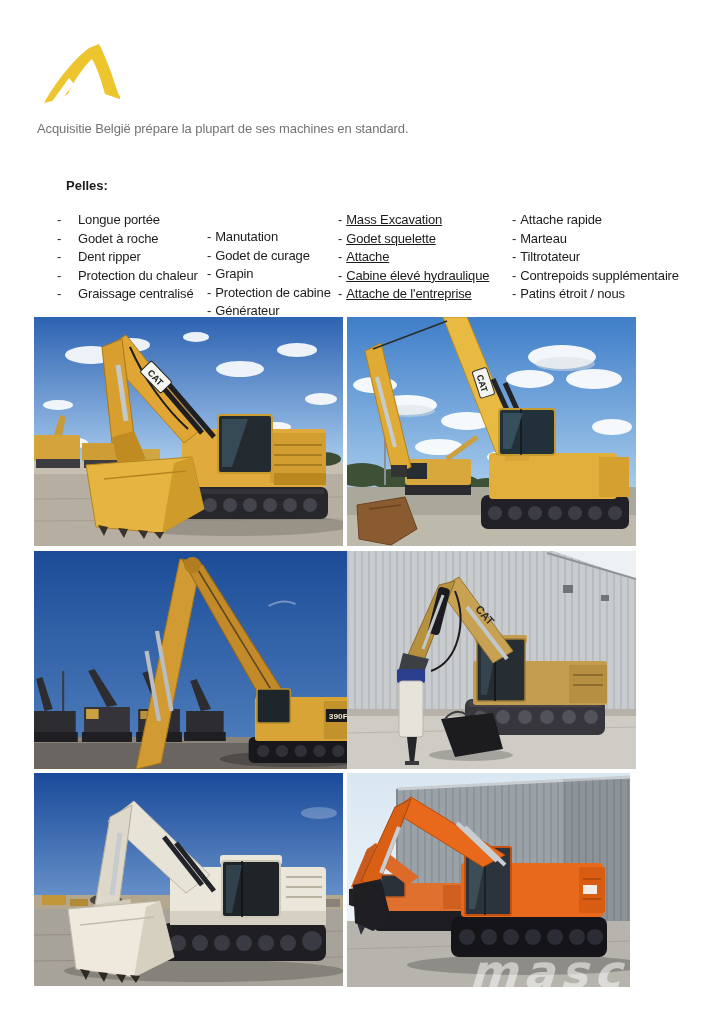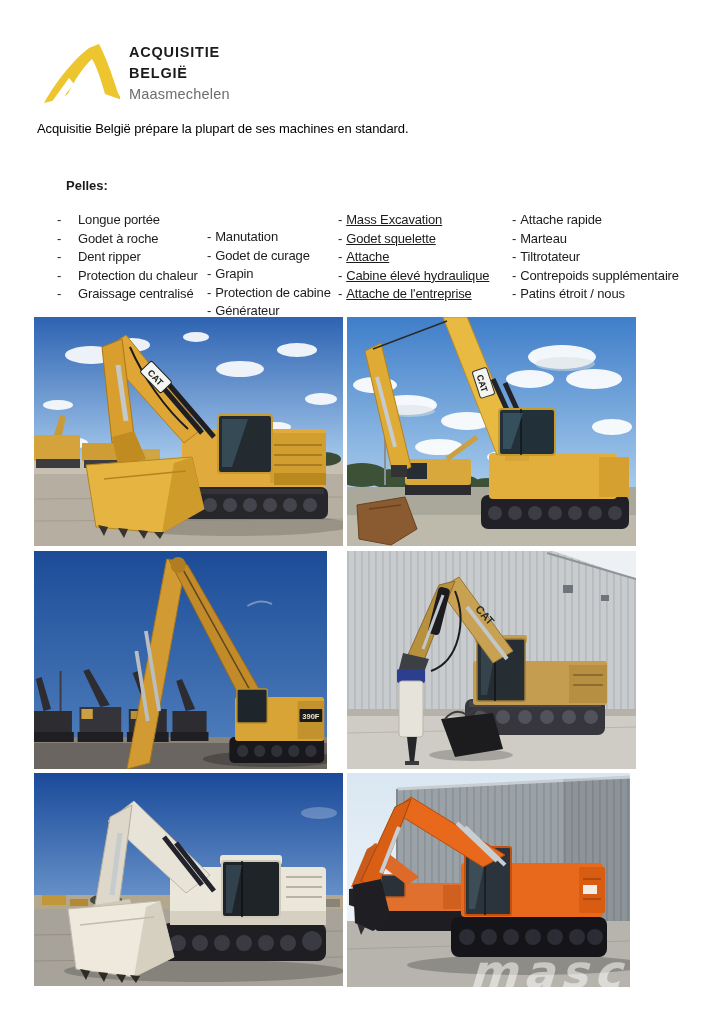--- a/index.html
+++ b/index.html
@@ -4,58 +4,53 @@
 <style>
   html,body{margin:0;padding:0;background:#fff;}
   .page{position:relative;width:727px;height:1024px;background:#fff;overflow:hidden;
         font-family:"Liberation Sans",sans-serif;color:#1a1a1a;}
   
   .logo{position:absolute;left:42px;top:40px;width:78px;height:66px;}
   .brand{position:absolute;left:129px;top:42px;}
   .b1,.b2{font-size:14.5px;font-weight:700;letter-spacing:.8px;line-height:20.5px;color:#1b1b1b;}
   .b3{font-size:14.5px;color:#6d6d6d;line-height:20px;margin-top:1px;letter-spacing:.2px;}
   
-  .intro{position:absolute;left:37px;top:119px;font-size:13px;line-height:19px;letter-spacing:-0.1px;color:#000000;}
+  .intro{position:absolute;left:37px;top:119px;font-size:13px;line-height:19px;letter-spacing:-0.1px;color:#737373;}
   .sec-title{position:absolute;left:37px;top:178px;font-size:13px;font-weight:700;color:#1b1b1b;padding-left:29px;}
   
   .opts{position:absolute;left:37px;top:212px;width:680px;font-size:13px;letter-spacing:-0.15px;color:#1c1c1c;}
   .orow{position:relative;height:18.6px;}
   .od0{position:absolute;left:20px;}
   .ol0{position:absolute;left:41px;}
   .oc1{position:absolute;left:170px;white-space:nowrap;margin-top:17px;}
   .oc2{position:absolute;left:301px;white-space:nowrap;text-decoration:underline;}
   .oc3{position:absolute;left:475px;white-space:nowrap;}
   .dash{display:inline-block;margin-right:4px;}
   
   .ph{position:absolute;overflow:hidden;background:#9db4c8;}
   .ph svg{display:block;width:100%;height:100%;}
   #p1{left:34px;top:317px;width:309px;height:229px;}
   #p2{left:347px;top:317px;width:289px;height:229px;}
-  #p3{left:34px;top:551px;width:293px;height:218px;}
+  #p3{left:34px;top:551px;width:322px;height:218px;}
   #p4{left:347px;top:551px;width:289px;height:218px;}
   #p5{left:34px;top:773px;width:309px;height:213px;}
   #p6{left:347px;top:773px;width:283px;height:214px;}
   .wm{position:absolute;left:126px;top:172px;font-family:"DejaVu Sans",sans-serif;
       font-weight:700;font-style:italic;font-size:46px;letter-spacing:6px;
       color:rgba(255,255,255,.52);white-space:nowrap;transform:skewX(-6deg);}
 </style>
 </head>
 <body>
 
 <div class="page">
 
   <svg class="logo" viewBox="0 0 78 66" aria-hidden="true">
     <path d="M2,63 C13,43 31,20 47,8 L57,4 C63,15 70,34 76,53 L80,60 L63,54 C59,40 55,27 50,19 C41,27 32,41 26,54 L14,60 Z" fill="#ecc52f"></path>
     <path d="M9,63 L27,38 L32,44 L15,65 Z" fill="#ffffff"></path>
   </svg>
-  <div class="brand">
-    <div class="b1">ACQUISITIE</div>
-    <div class="b2">BELGIË</div>
-    <div class="b3">Maasmechelen</div>
-  </div>
 
   <div class="intro">
     <div>Acquisitie België prépare la plupart de ses machines en standard.</div>
   </div>
 
   <div class="sec-title">Pelles:</div>
 
   <div class="opts">
     <div class="orow">
       <span class="od0 dash">-</span>

